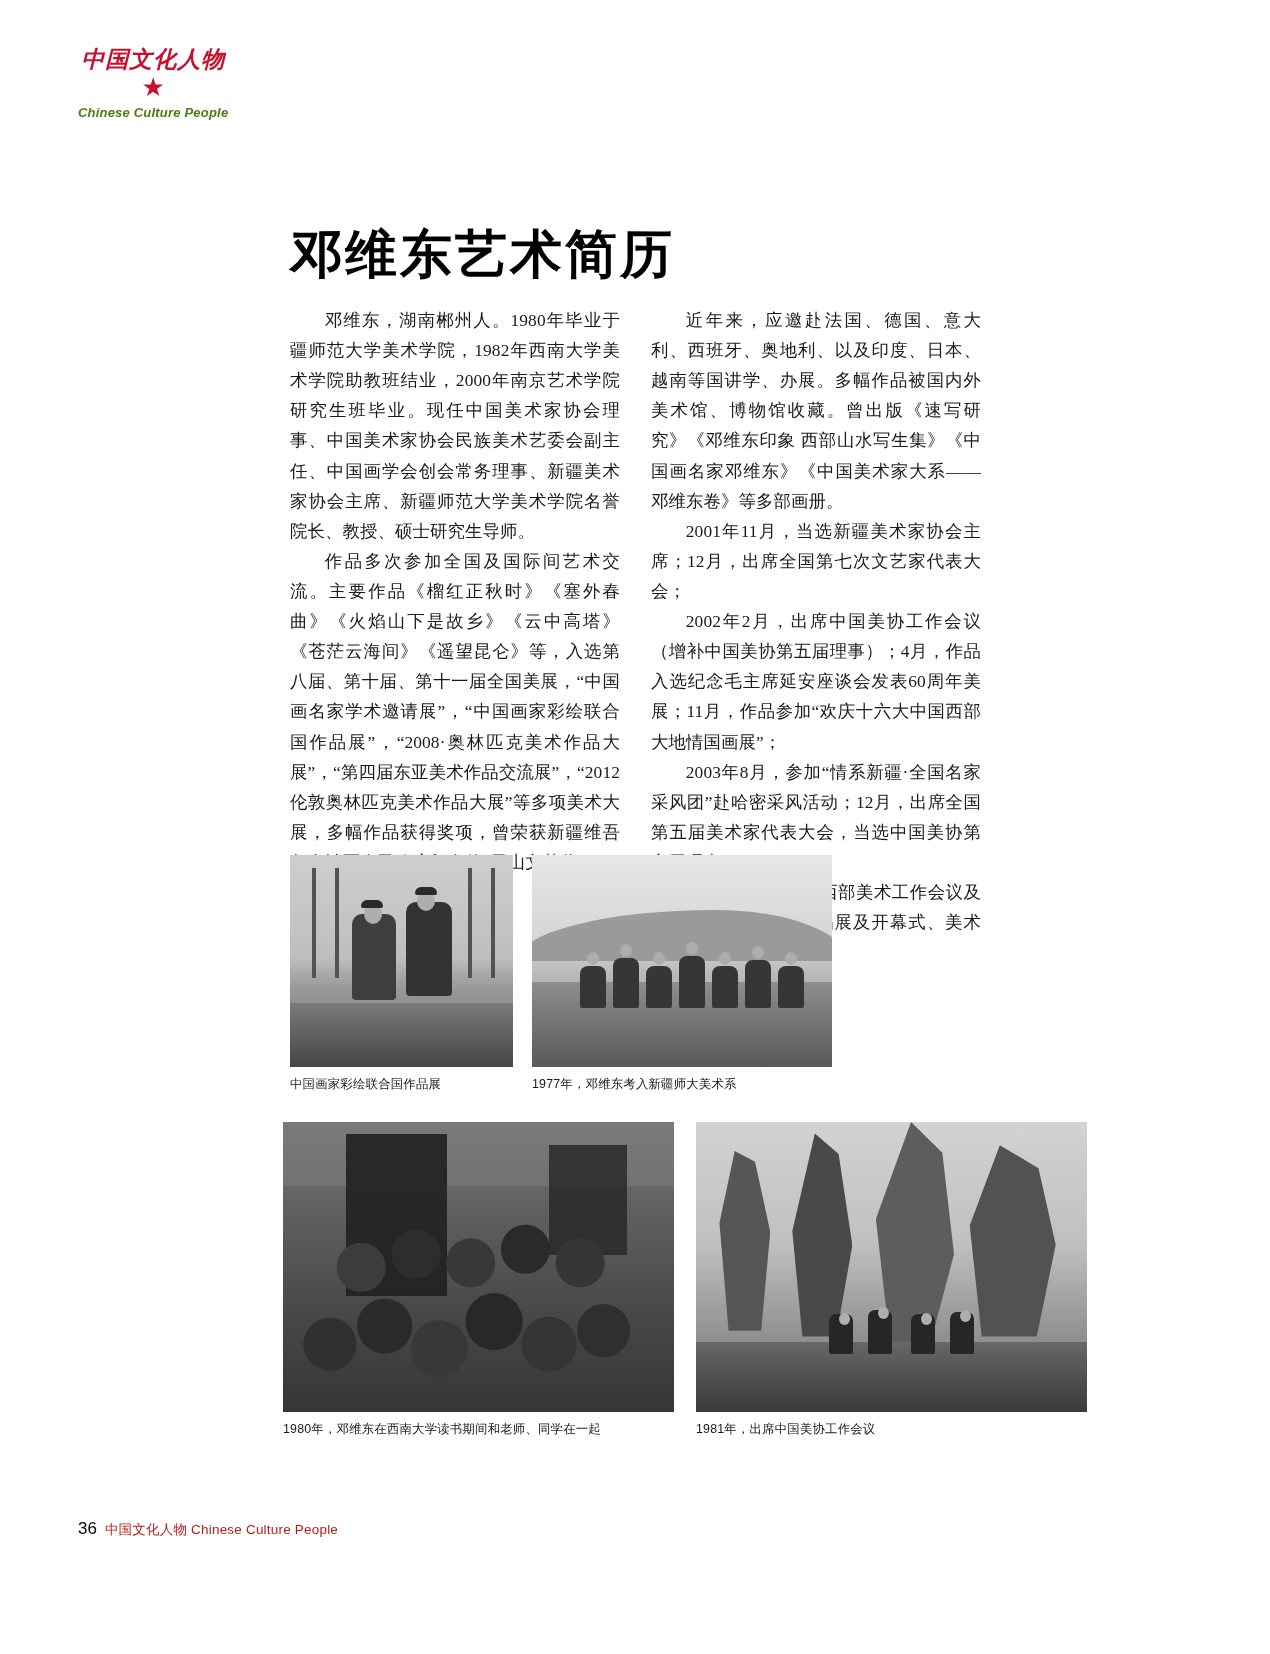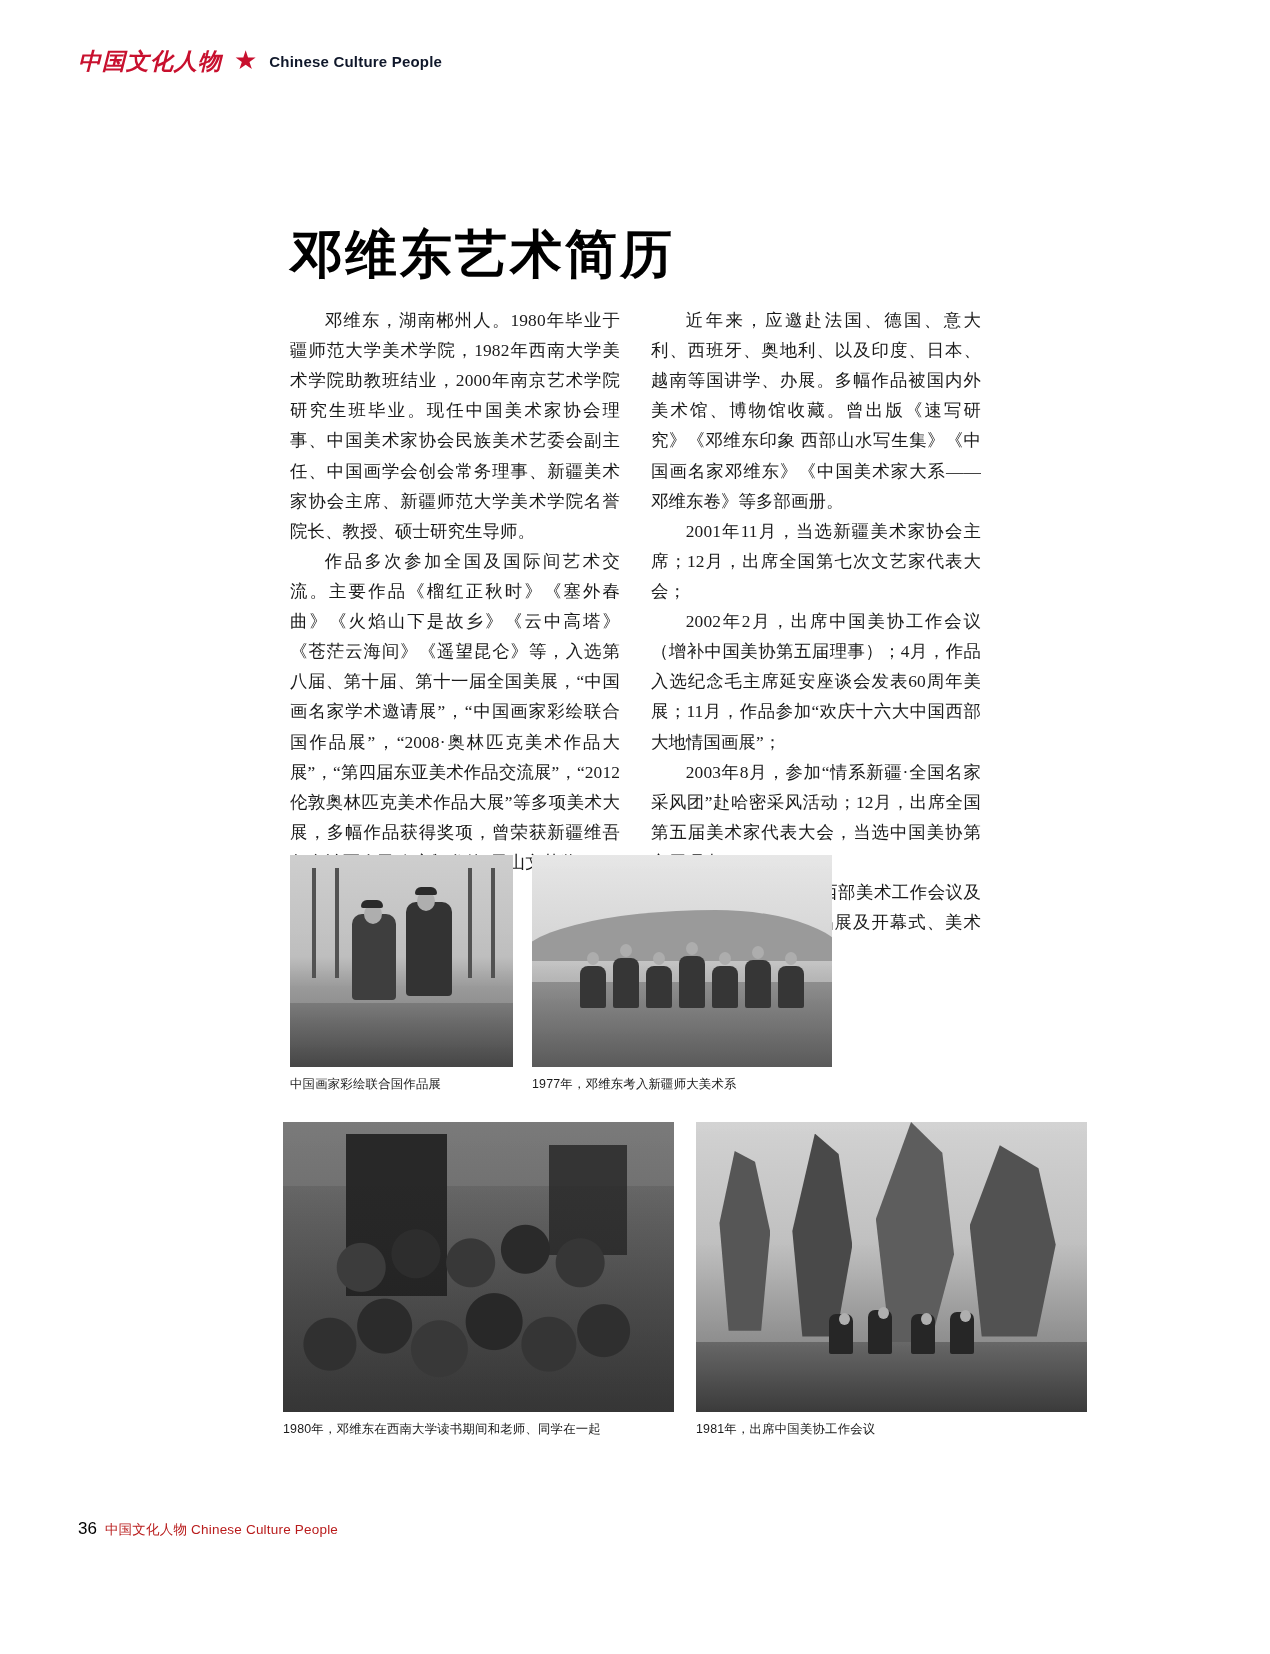--- a/index.html
+++ b/index.html
@@ -16,43 +16,45 @@
     overflow: hidden;
   }
 
   
   .masthead {
     position: absolute;
     top: 48px;
     left: 78px;
     display: flex;
     align-items: center;
-    gap: 10px;
+    gap: 4px;
+    flex-direction: column;
   }
   .masthead-cn {
     font-family: "Liberation Serif", "DejaVu Serif", serif;
     font-weight: bold;
     font-style: italic;
     font-size: 23px;
     color: #c8102e;
     letter-spacing: 1px;
     line-height: 1;
   }
   .masthead-star {
     color: #c8102e;
     font-size: 26px;
     line-height: 1;
     margin: 0 2px;
   }
   .masthead-en {
     font-family: "Liberation Sans", sans-serif;
-    font-size: 15px;
+    font-size: 13px;
     font-weight: bold;
-    color: #0f172a;
+    color: #4d7c0f;
     letter-spacing: 0.2px;
+    font-style: italic;
   }
 
   
   .page-title {
     position: absolute;
     top: 185px;
     left: 290px;
     font-family: "Liberation Serif", "DejaVu Serif", serif;
     font-weight: bold;
     font-size: 52px;

